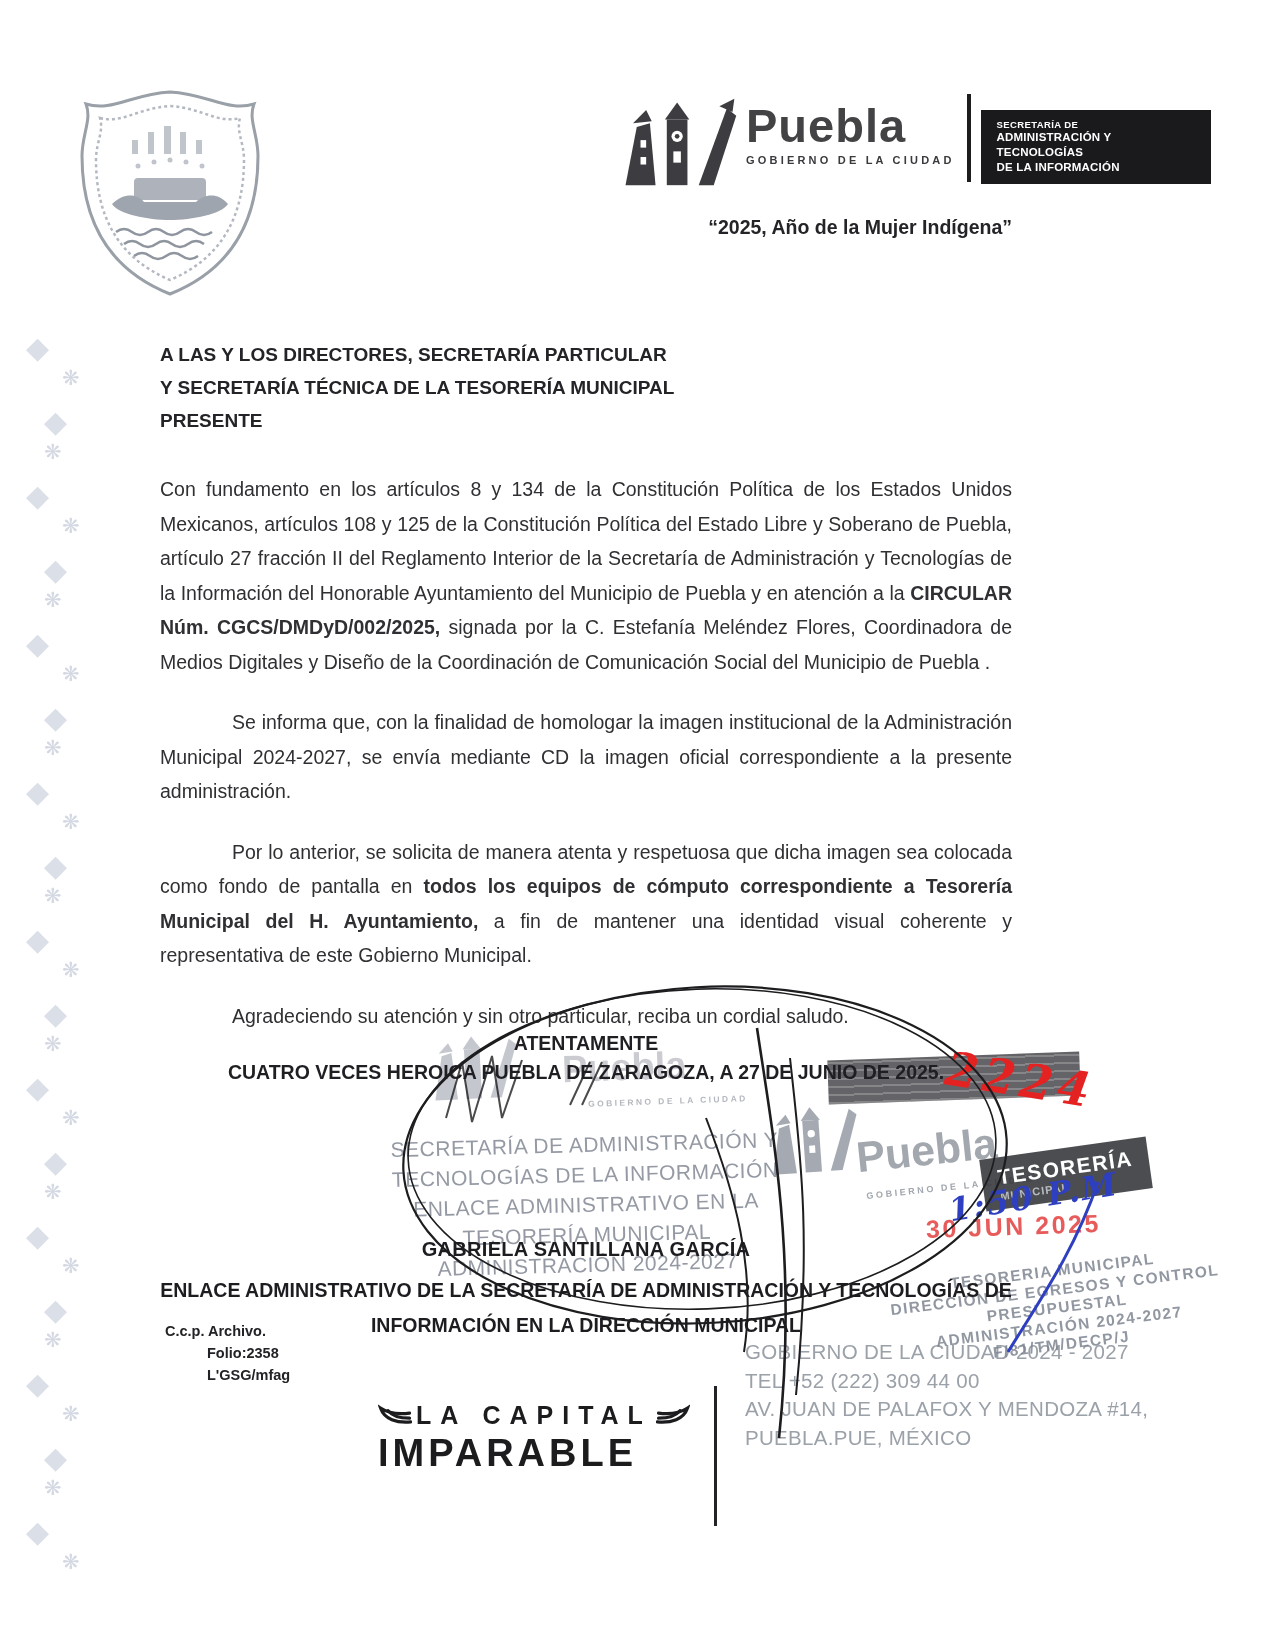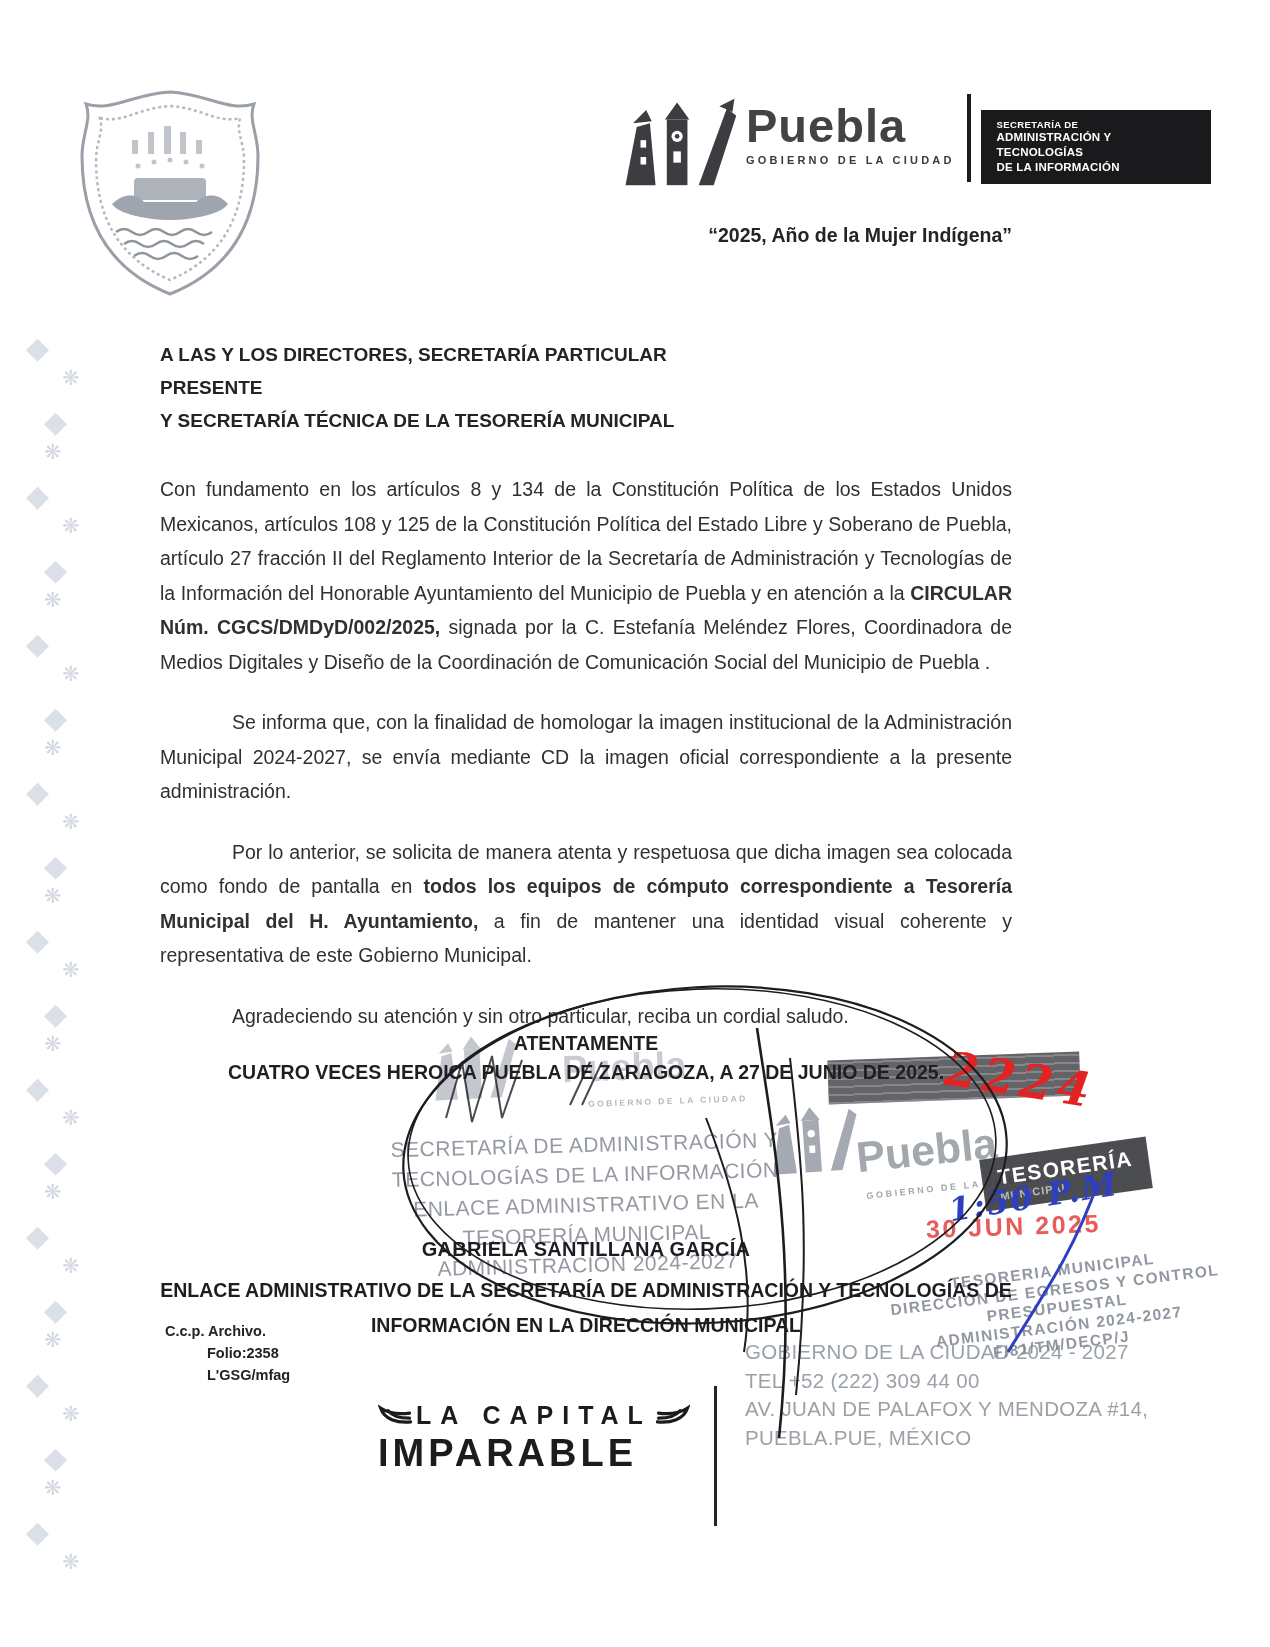--- a/index.html
+++ b/index.html
@@ -19,21 +19,21 @@
   .hdr{left:618px;top:92px;display:flex;align-items:flex-start;z-index:1;}
   .hdr-icon{width:122px;height:96px;margin-top:2px;}
   .wordmark{margin-left:6px;margin-top:10px;}
   .wordmark .brand{font-size:47px;font-weight:bold;color:#434346;letter-spacing:1px;line-height:1;}
   .wordmark .brand-sub{font-size:11px;font-weight:bold;color:#3a3a3e;letter-spacing:3.2px;margin-top:5px;}
   .hdr-bar{width:4px;height:88px;background:#1d1d20;margin:2px 10px 0 12px;}
   .hdr-box{width:198px;background:#1a1a1d;color:#fff;padding:9px 16px;margin-top:18px;}
   .hdr-box .l1{font-size:9.5px;font-weight:bold;letter-spacing:.4px;}
   .hdr-box .l2,.hdr-box .l3{font-size:11.5px;font-weight:bold;letter-spacing:.2px;line-height:1.3;}
 
-  .quote{right:258px;top:224px;font-size:19.5px;font-weight:bold;color:#242428;text-align:right;z-index:1;}
+  .quote{right:258px;top:216px;font-size:19.5px;font-weight:bold;color:#242428;text-align:right;z-index:1;}
   .oficio{right:258px;top:252px;font-size:19.5px;font-weight:bold;color:#242428;text-align:right;z-index:1;}
 
   .addressee{left:160px;top:338px;font-size:19px;font-weight:bold;line-height:33px;color:#242428;z-index:1;}
 
   .bodytext{left:160px;top:472px;width:852px;font-size:19.5px;line-height:34.5px;
             text-align:justify;color:#303034;z-index:1;}
   .bodytext p{margin:0;}
   .bodytext p.ind{text-indent:72px;margin-top:26px;}
 
   
@@ -184,22 +184,22 @@
       <div class="l1">SECRETARÍA DE</div>
       <div class="l2">ADMINISTRACIÓN Y TECNOLOGÍAS</div>
       <div class="l3">DE LA INFORMACIÓN</div>
     </div>
   </div>
 
   <div class="abs quote">“2025, Año de la Mujer Indígena”</div>
 
   <div class="abs addressee">
     <div>A LAS Y LOS DIRECTORES, SECRETARÍA PARTICULAR</div>
+    <div>Y SECRETARÍA TÉCNICA DE LA TESORERÍA MUNICIPAL</div>
     <div>PRESENTE</div>
-    <div>Y SECRETARÍA TÉCNICA DE LA TESORERÍA MUNICIPAL</div>
   </div>
 
   <div class="abs bodytext">
     <p><span>Con fundamento en los artículos 8 y 134 de la Constitución Política de los Estados Unidos Mexicanos, artículos 108 y 125 de la Constitución Política del Estado Libre y Soberano de Puebla, artículo 27 fracción II del Reglamento Interior de la Secretaría de Administración y Tecnologías de la Información del Honorable Ayuntamiento del Municipio de Puebla y en atención a la </span><span class="b">CIRCULAR Núm. CGCS/DMDyD/002/2025,</span><span> signada por la C. Estefanía Meléndez Flores, Coordinadora de Medios Digitales y Diseño de la Coordinación de Comunicación Social del Municipio de Puebla .</span></p>
     <p class="ind">Se informa que, con la finalidad de homologar la imagen institucional de la Administración Municipal 2024-2027, se envía mediante CD la imagen oficial correspondiente a la presente administración.</p>
     <p class="ind"><span>Por lo anterior, se solicita de manera atenta y respetuosa que dicha imagen sea colocada como fondo de pantalla en </span><span class="b">todos los equipos de cómputo correspondiente a Tesorería Municipal del H. Ayuntamiento,</span><span> a fin de mantener una identidad visual coherente y representativa de este Gobierno Municipal.</span></p>
     <p class="ind">Agradeciendo su atención y sin otro particular, reciba un cordial saludo.</p>
   </div>
 
   <svg class="abs faint-icon" viewBox="0 0 130 100">

